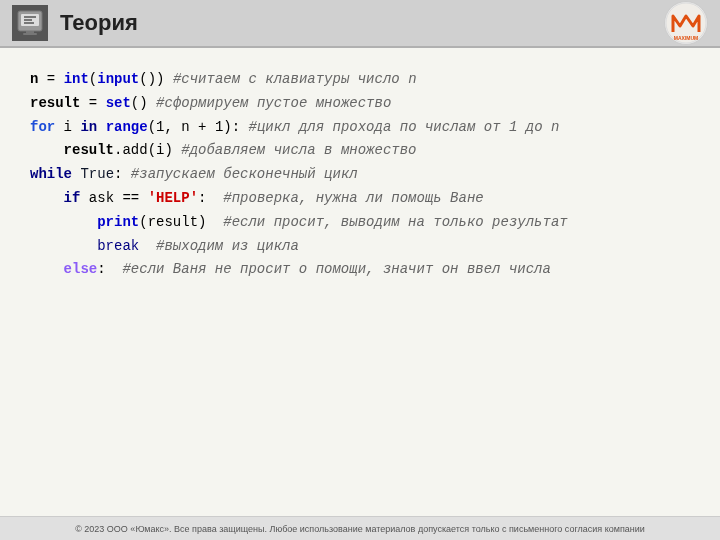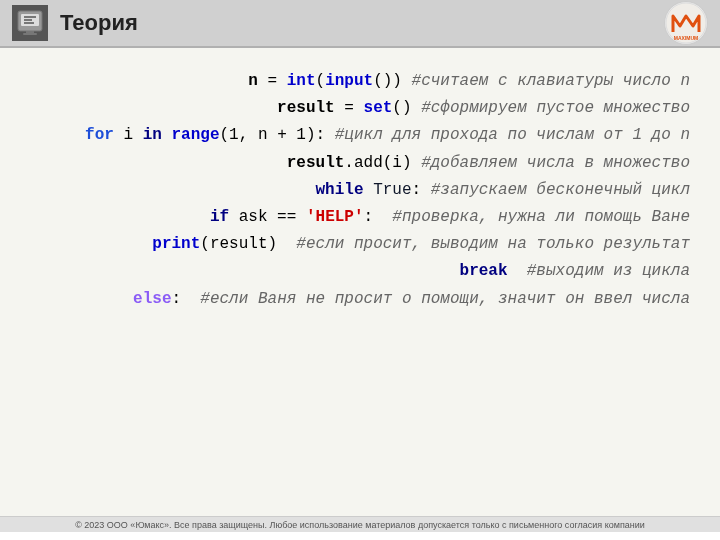--- a/index.html
+++ b/index.html
@@ -70,48 +70,47 @@
       background: #f5f5f0;
       padding: 20px 30px 10px 30px;
       height: 468px;
       display: flex;
       flex-direction: column;
     }
 
     
     .code-area {
       font-family: 'Courier New', Courier, monospace;
-      font-size: 16px;
+      font-size: 14px;
       line-height: 1.7;
       color: #222;
       flex: 1;
-      text-align: right;
     }
 
     .code-line {
       display: block;
       white-space: pre;
     } 
     .builtin { color: #0000cc; font-weight: bold; } 
     .str { color: #cc0000; font-weight: bold; } 
     .comment { color: #666; font-weight: normal; font-style: italic; }
     .op { color: #000; }
     .varname { color: #000; font-weight: bold; }
     .kw-for { color: #1d4ed8; font-weight: bold; }
     .kw-while { color: #000080; font-weight: bold; }
     .kw-if { color: #000080; font-weight: bold; }
     .kw-else { color: #8b5cf6; font-weight: bold; }
-    .kw-break { color: #000080; font-weight: bold; margin-top: 16px; }
+    .kw-break { color: #000080; font-weight: normal; margin-top: 16px; }
     .kw-in { color: #000080; font-weight: bold; }
     .kw-true { color: #0f172a; font-weight: normal; }
 
     
     .footer {
       background: #e0e0e0;
-      height: 16px;
+      height: 24px;
       display: flex;
       align-items: center;
       justify-content: center;
       font-size: 9px;
       color: #555;
       border-top: 1px solid #ccc;
       padding: 0 10px;
       text-align: center;
     }
   </style>

